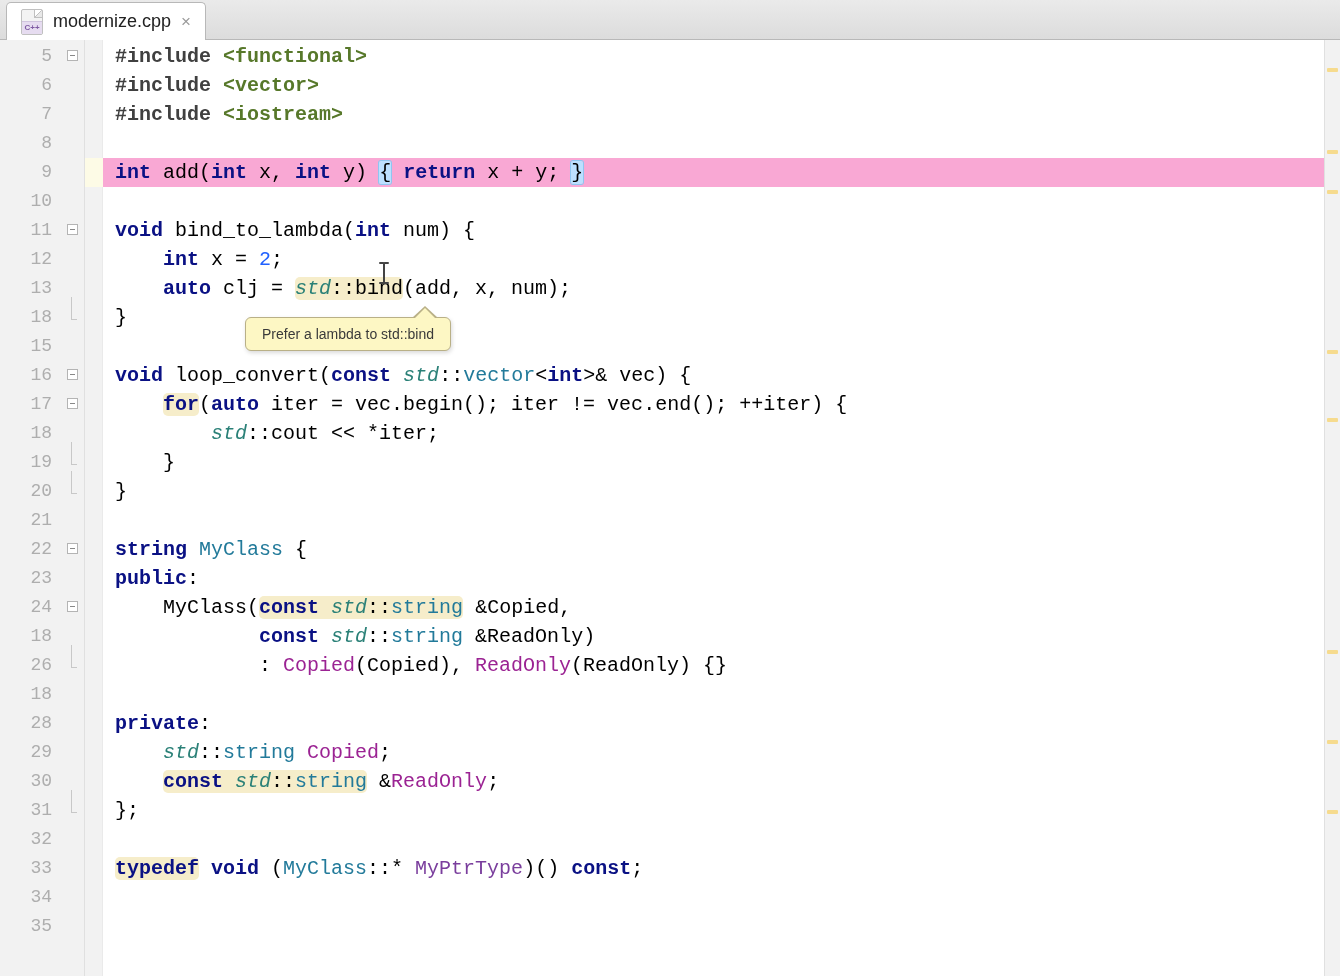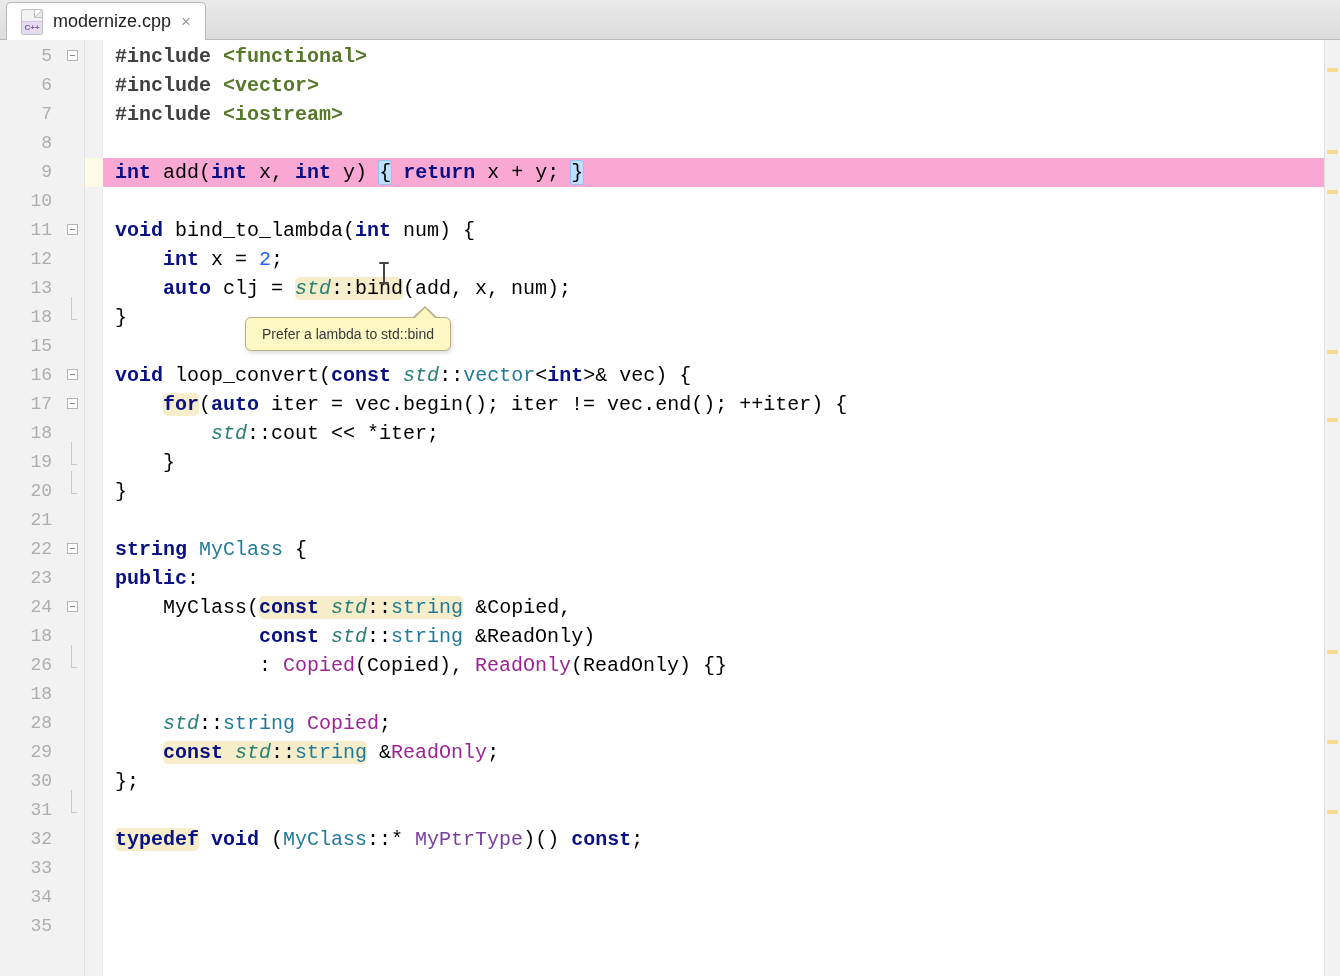--- a/index.html
+++ b/index.html
@@ -327,20 +327,21 @@
     <div class="code-line"><span class="kw">public</span><span class="plain">:</span></div>
 
     <div class="code-line"><span>    </span><span class="plain">MyClass</span><span class="plain">(</span><span class="hl-warn"><span class="kw">const</span><span> </span><span class="ns">std</span><span class="plain">::</span><span class="type">string</span></span><span class="plain"> &amp;Copied,</span></div>
 
     <div class="code-line"><span>            </span><span class="kw">const</span><span> </span><span class="ns">std</span><span class="plain">::</span><span class="type">string</span><span class="plain"> &amp;ReadOnly)</span></div>
 
     <div class="code-line"><span>            : </span><span class="member">Copied</span><span class="plain">(Copied), </span><span class="member">ReadOnly</span><span class="plain">(ReadOnly) {}</span></div>
 
     <div class="code-line"></div>
 
+    <div class="code-line"><span class="kw">private</span><span class="plain">:</span></div>
 
     <div class="code-line"><span>    </span><span class="ns">std</span><span class="plain">::</span><span class="type">string</span><span> </span><span class="member">Copied</span><span class="plain">;</span></div>
 
     <div class="code-line"><span>    </span><span class="hl-warn"><span class="kw">const</span><span> </span><span class="ns">std</span><span class="plain">::</span><span class="type">string</span></span><span class="plain"> &amp;</span><span class="member">ReadOnly</span><span class="plain">;</span></div>
 
     <div class="code-line"><span class="plain">};</span></div>
     <div class="code-line"></div>
 
     <div class="code-line"><span class="hl-warn"><span class="kw">typedef</span></span><span> </span><span class="kw">void</span><span class="plain"> (</span><span class="type">MyClass</span><span class="plain">::* </span><span class="ident">MyPtrType</span><span class="plain">)() </span><span class="kw">const</span><span class="plain">;</span></div>
 

